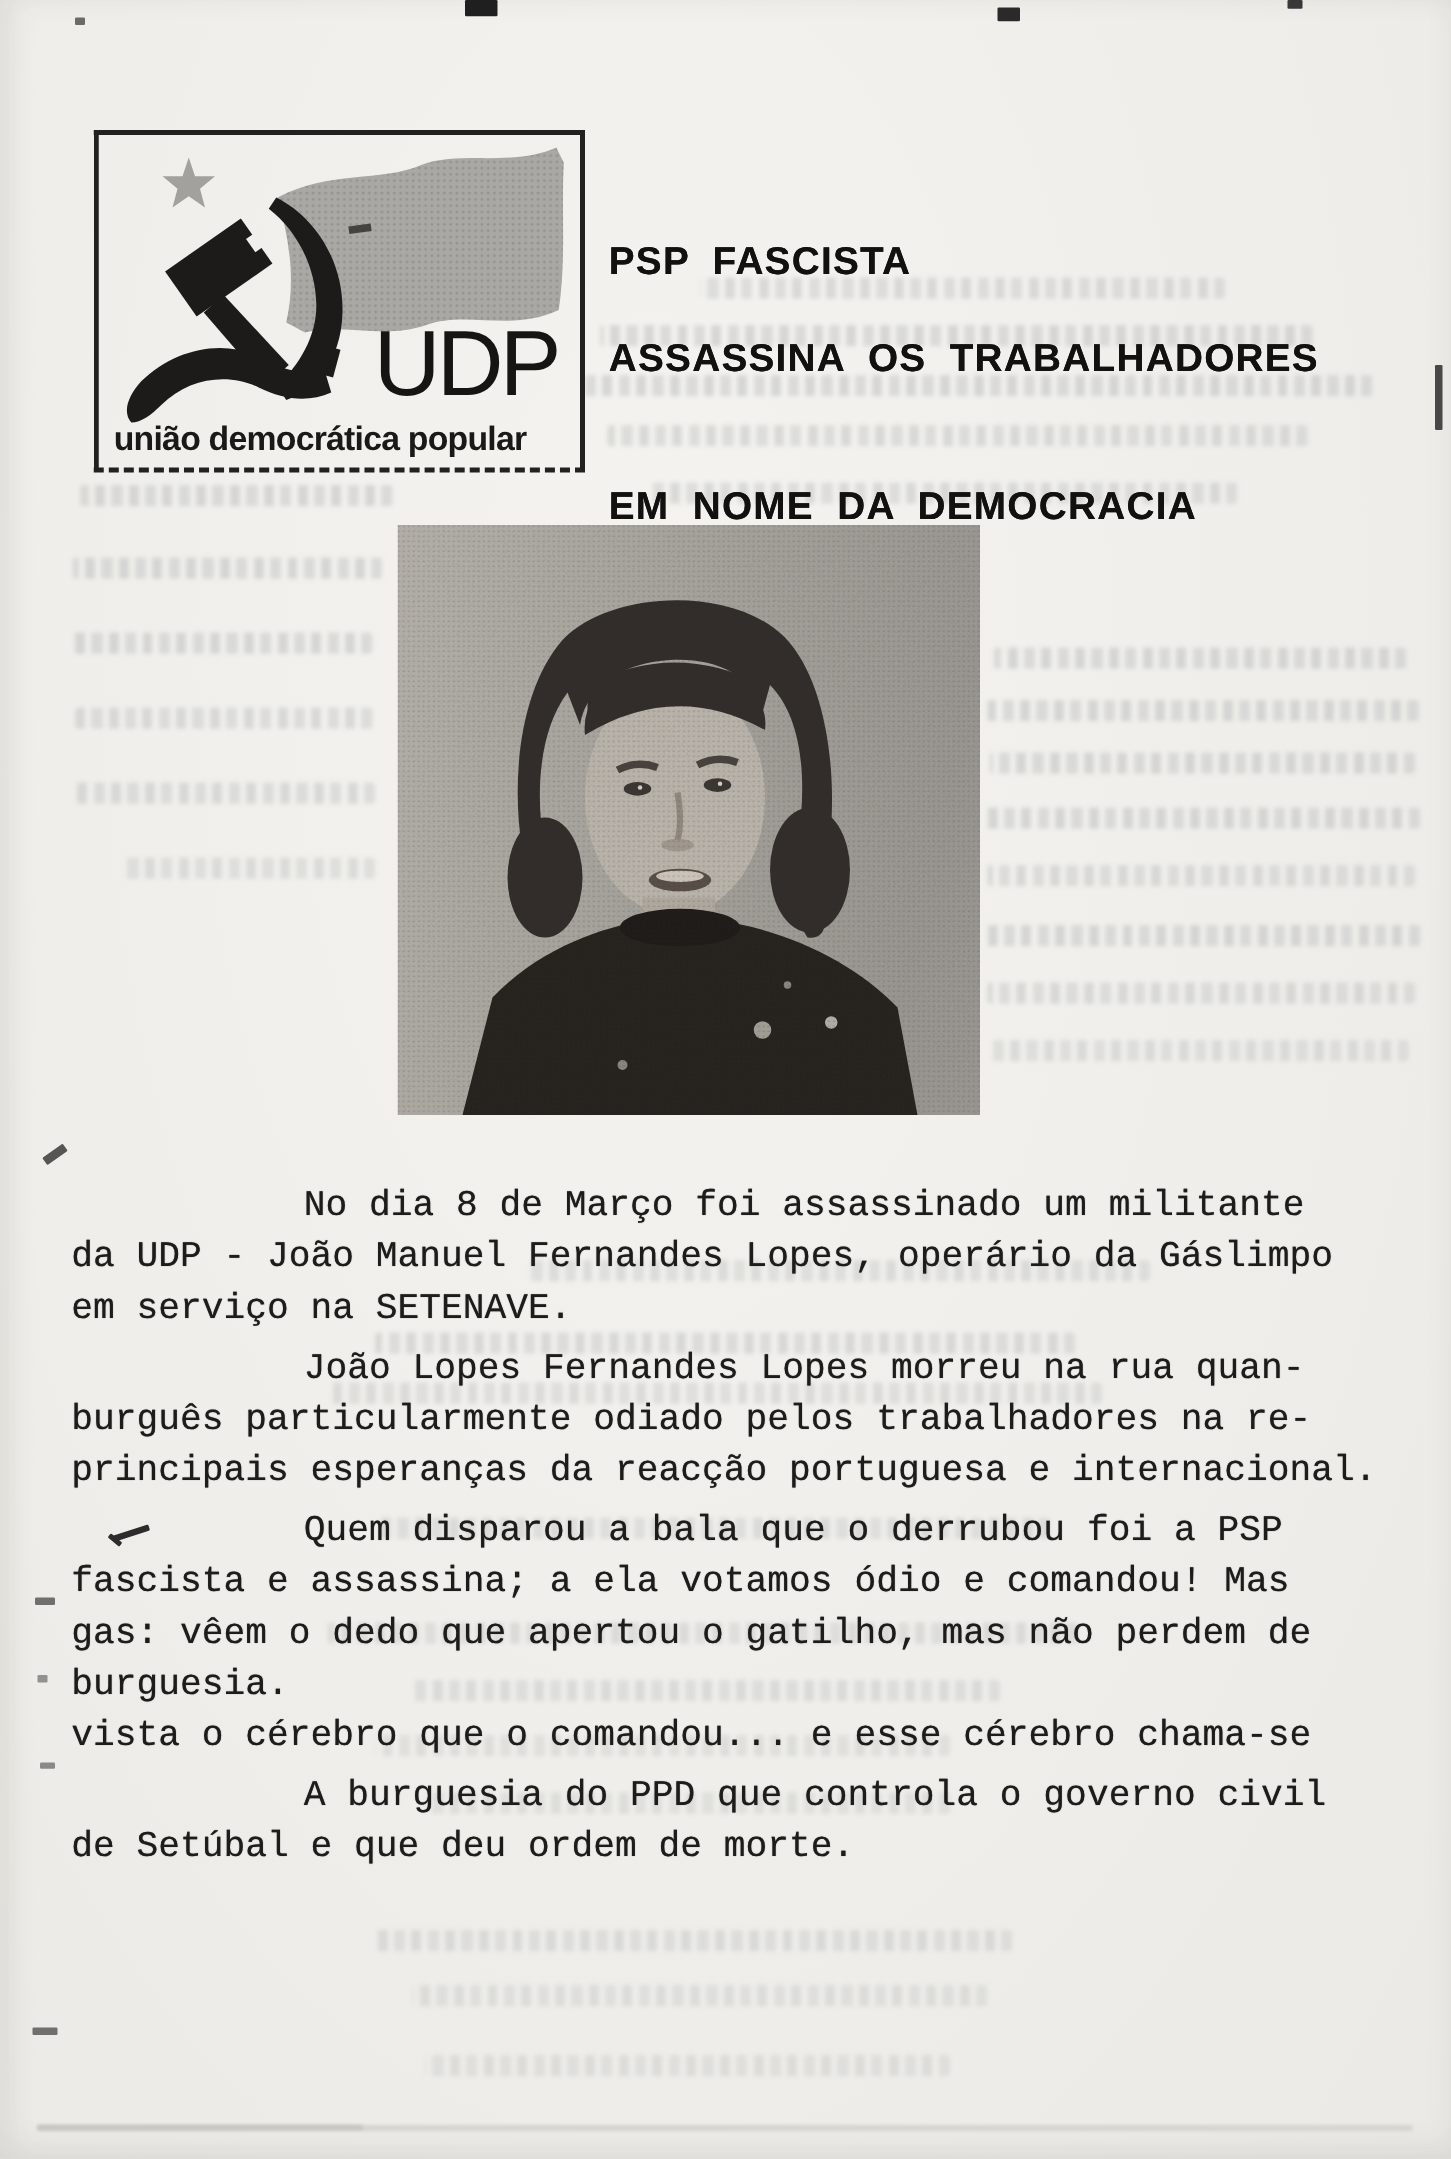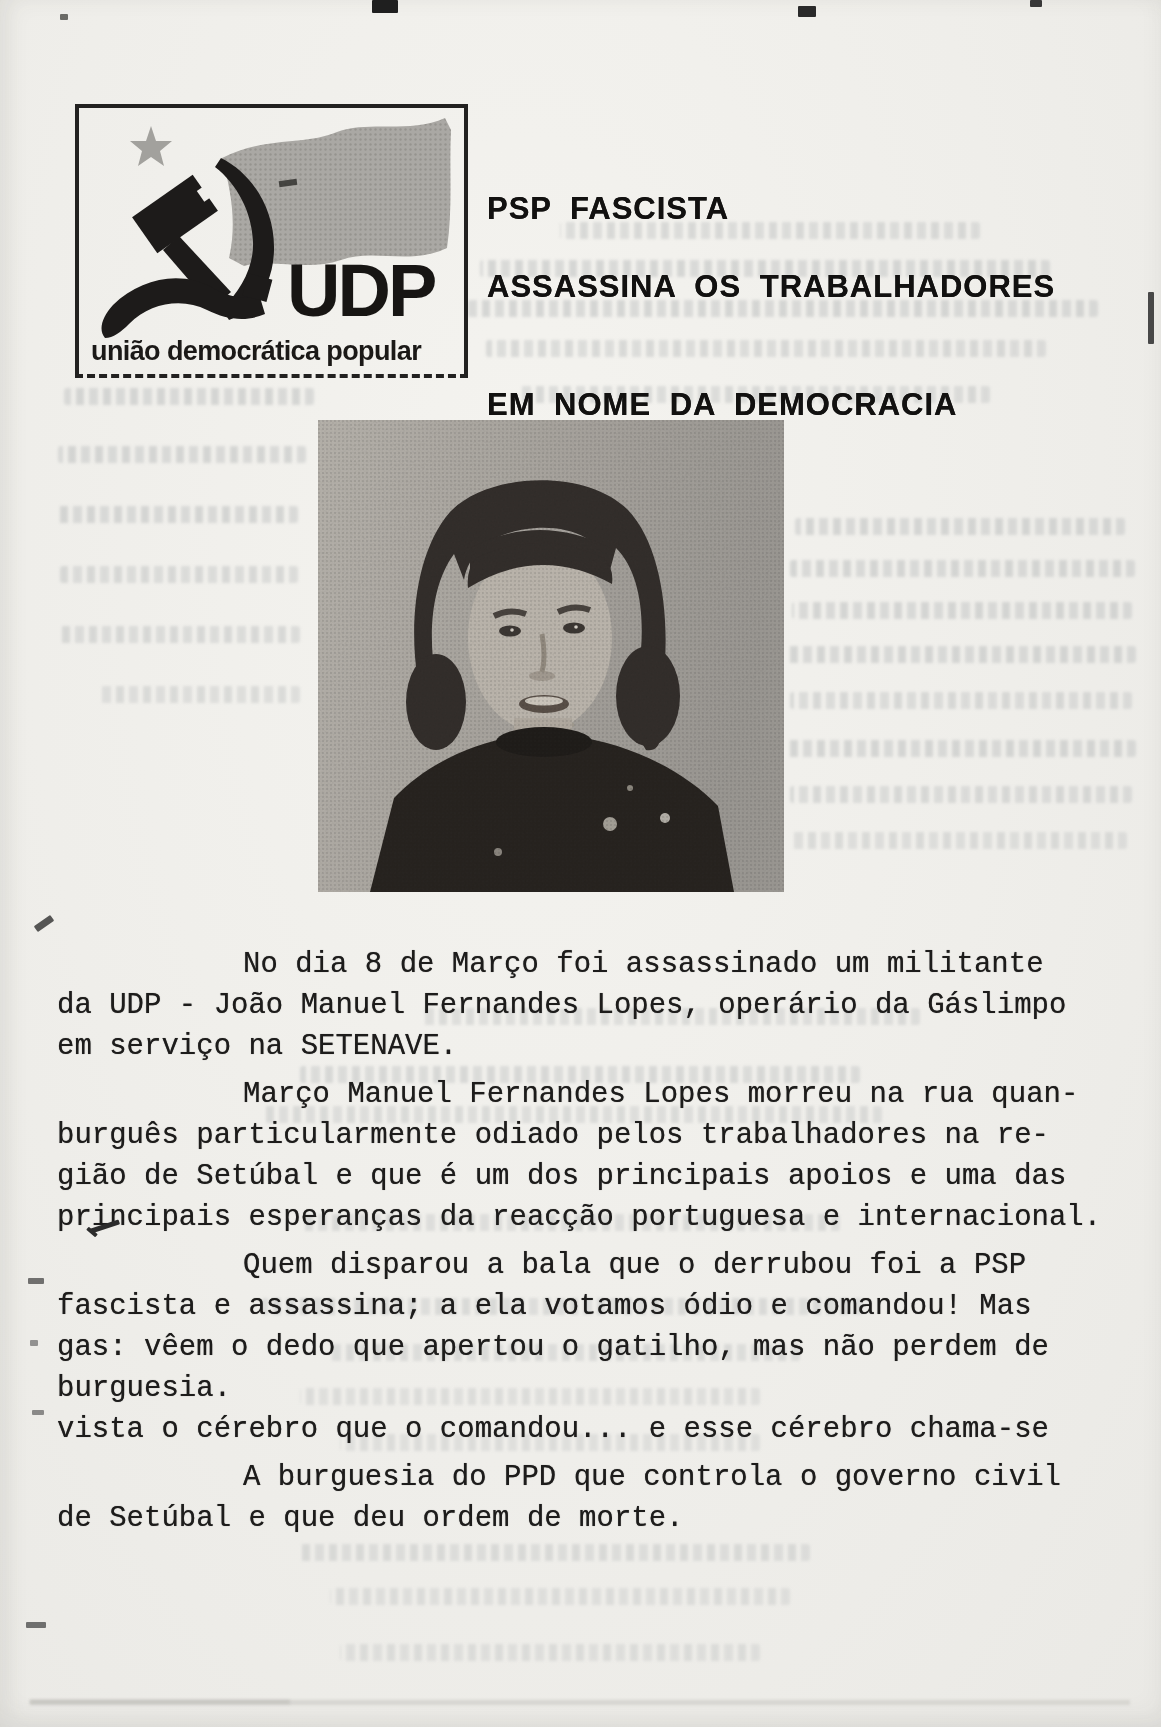--- a/index.html
+++ b/index.html
@@ -24,22 +24,22 @@
   .mark{position:absolute;z-index:4;border-radius:1px;}
   .streak{position:absolute;z-index:1;filter:blur(1.4px);}
   
   .logo-box{
     position:absolute;left:75px;top:104px;width:385px;height:266px;
     border:4px solid #222120;border-bottom-style:dashed;
     z-index:3;
   }
   .logo-art{position:absolute;left:0;top:0;}
   .logo-acronym{
-    position:absolute;left:208px;top:146px;
-    font-size:74px;font-weight:700;letter-spacing:-3px;color:#171513;
+    position:absolute;left:220px;top:146px;
+    font-size:74px;font-weight:400;letter-spacing:-3px;color:#171513;
     line-height:1;z-index:2;
   }
   .logo-name{
     position:absolute;left:12px;top:228px;
     font-size:27px;font-weight:bold;letter-spacing:-0.6px;color:#1b1917;
     white-space:nowrap;z-index:2;
   }
   
   .headline{position:absolute;left:487px;top:0;z-index:3;width:660px;}
   .headline .hl{
@@ -213,23 +213,22 @@
 
   <div class="body-text">
     <p>
       </p>
       <div class="line ind">No dia 8 de Março foi assassinado um militante</div>
       <div class="line">da UDP - João Manuel Fernandes Lopes, operário da Gáslimpo</div>
       <div class="line">em serviço na SETENAVE.</div>
     <p></p>
     <p>
       </p>
-      <div class="line ind">Março Manuel Fernandes Lopes morreu na rua quan-</div>
+      <div class="line ind">João Lopes Fernandes Lopes morreu na rua quan-</div>
       <div class="line">burguês particularmente odiado pelos trabalhadores na re-</div>
-      <div class="line">gião de Setúbal e que é um dos principais apoios e uma das</div>
       <div class="line">principais esperanças da reacção portuguesa e internacional.</div>
     <p></p>
     <p>
       </p>
       <div class="line ind">Quem disparou a bala que o derrubou foi a PSP</div>
       <div class="line">fascista e assassina; a ela votamos ódio e comandou! Mas</div>
       <div class="line">gas: vêem o dedo que apertou o gatilho, mas não perdem de</div>
       <div class="line">burguesia.</div>
       <div class="line">vista o cérebro que o comandou... e esse cérebro chama-se</div>
     <p></p>

